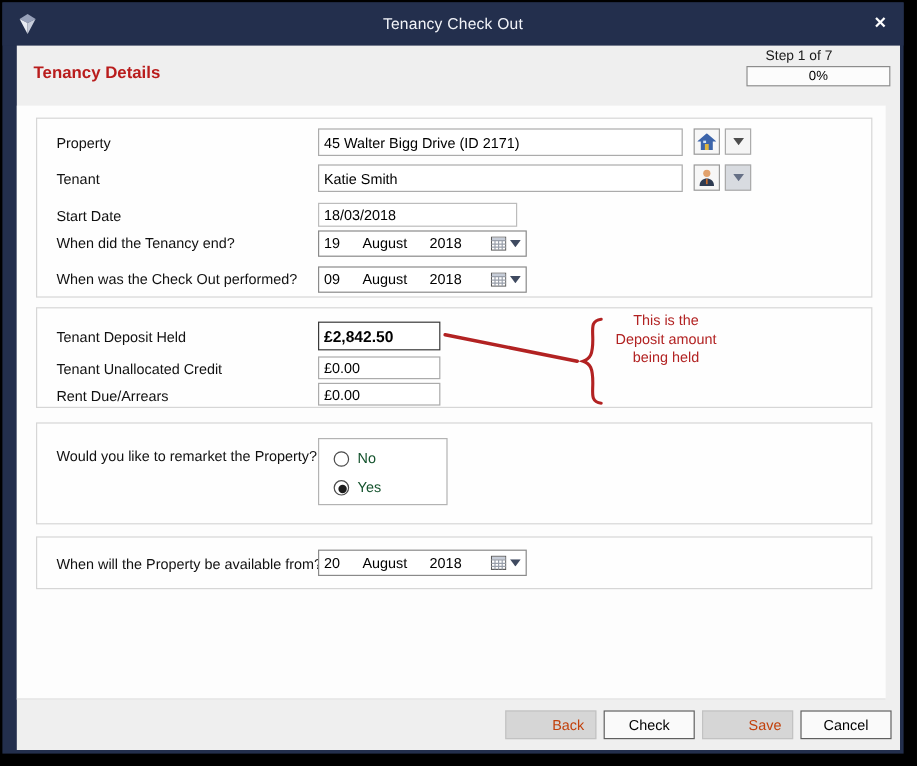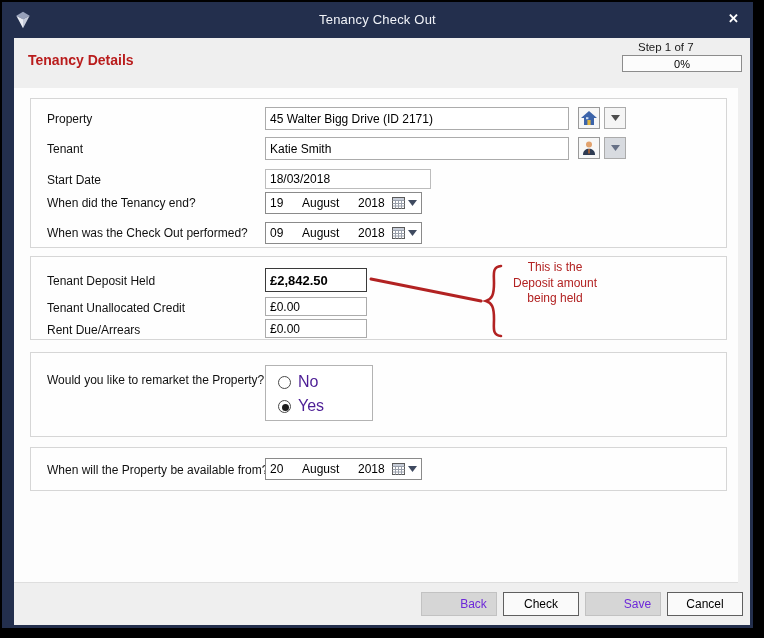--- a/index.html
+++ b/index.html
@@ -50,21 +50,21 @@
 
   .icon-btn { position:absolute; width:22px; height:22px; background:#f7f7f7;
               border:1px solid #9a9a9a; display:flex; align-items:center; justify-content:center;
               cursor:pointer; }
   .drop-btn { position:absolute; width:22px; height:22px; border:1px solid #ababab;
               background:#f5f5f5; display:flex; align-items:center; justify-content:center;
               cursor:pointer; }
   .drop-btn.gray { background:#d8dbe0; }
 
   
-  .datepicker { position:absolute; width:157px; height:22px; background:#fff;
+  .datepicker { position:absolute; width:174px; height:22px; background:#fff;
                 border:1px solid #8a8a8a; font-size:12px; color:#000; cursor:pointer; }
   .datepicker .dp-day   { position:absolute; left:4px;  top:3px; }
   .datepicker .dp-month { position:absolute; left:36px; top:3px; }
   .datepicker .dp-year  { position:absolute; left:92px; top:3px; }
   .datepicker .dp-icons { position:absolute; right:4px; top:4px; display:flex; gap:3px;
                           align-items:center; }
 
   
   .money { width:102px; }
   .money.strong { border:1px solid #3a3a3a; font-weight:bold; font-size:13px; }
@@ -76,27 +76,27 @@
 
   
   .radio-panel { position:absolute; left:234px; top:12px; width:108px; height:56px;
                  background:#fff; border:1px solid #b3b3b3; }
   .radio-row { position:absolute; left:12px; height:16px; display:flex; align-items:center;
                gap:7px; cursor:pointer; }
   .radio-circle { width:13px; height:13px; border:1px solid #4a4a4a; border-radius:50%;
                   background:#fff; position:relative; flex:0 0 auto; }
   .radio-circle.checked::after { content:""; position:absolute; left:3px; top:3px; width:7px;
                   height:7px; border-radius:50%; background:#1c1c1c; }
-  .radio-label { font-size:16px; color:#4c1d95; }
+  .radio-label { font-size:12px; color:#14532d; }
 
   
   .footer-buttons { position:absolute; right:7px; bottom:9px; display:flex; gap:6px; }
   .btn { width:76px; height:24px; font-size:12px; font-family:"Liberation Sans",sans-serif;
          background:#fafafa; border:1px solid #5f5f5f; color:#000; cursor:pointer; }
-  .btn.disabled { background:#d6d6d6; border:1px solid #c2c2c2; color:#6d28d9; cursor:default;padding-left:29px; }
+  .btn.disabled { background:#d6d6d6; border:1px solid #c2c2c2; color:#c2410c; cursor:default;padding-left:29px; }
 </style>
 </head>
 <body>
 
 <div id="screen">
   <div class="window">
 
     <div class="titlebar">
       <svg class="logo" width="20" height="20" viewBox="0 0 24 24">
         <path d="M4 7 L12 2 L20 7 L12 11 Z" fill="#97a1ba"></path>

